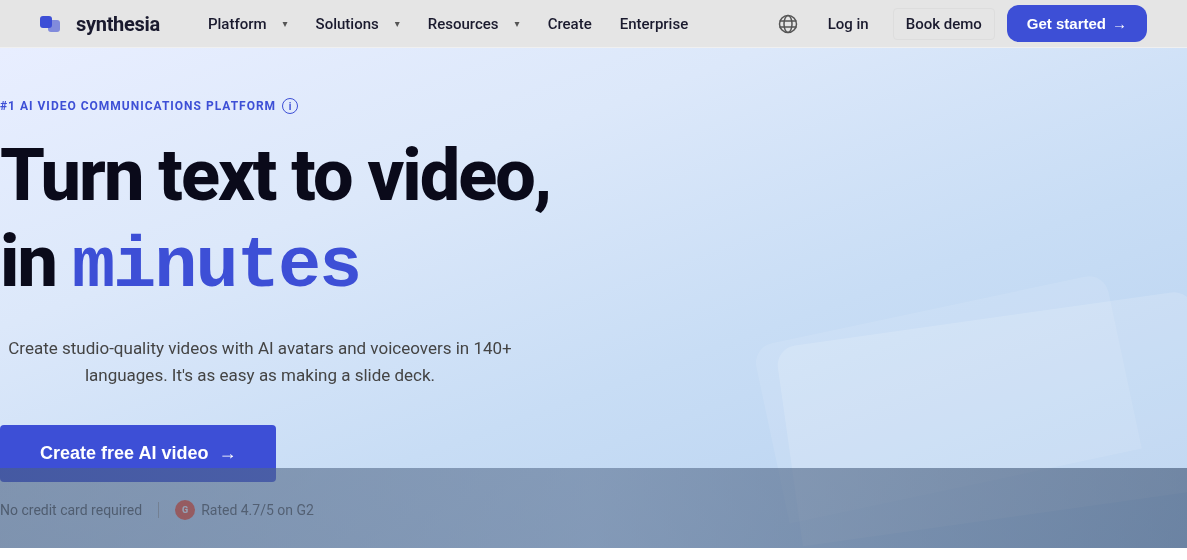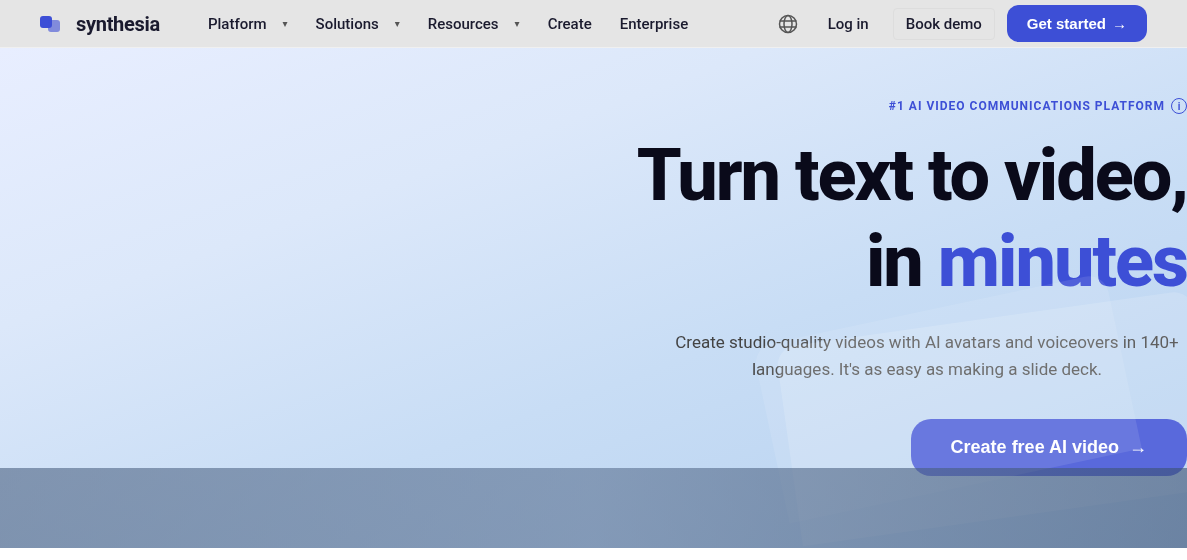--- a/index.html
+++ b/index.html
@@ -120,21 +120,21 @@
       gap: 6px;
       border: none;
     }
 
     
     .hero {
       background: linear-gradient(160deg, #e8eeff 0%, #dce8fa 30%, #c8ddf5 60%, #b5d0ef 100%);
       height: 500px;
       display: flex;
       flex-direction: column;
-      align-items: flex-end;
+      align-items: flex-start;
       justify-content: flex-start;
       padding-top: 50px;
       position: relative;
       overflow: hidden;
     }
 
     .hero-bg-shapes {
       position: absolute;
       right: 0;
       bottom: 0;
@@ -209,38 +209,39 @@
       font-weight: 800;
       color: #0a0a1a;
       text-align: center;
       line-height: 1.1;
       margin-bottom: 28px;
       letter-spacing: -2px;
     }
 
     .hero-accent {
       color: #3d4fd6;
+      font-family: Liberation Mono, monospace;
     }
 
     .hero-subtitle {
       font-size: 17px;
       color: #444;
       text-align: center;
       line-height: 1.6;
       max-width: 520px;
       margin-bottom: 36px;
     }
 
     .cta-btn {
       background: #3d4fd6;
       color: #fff;
       font-size: 18px;
       font-weight: 700;
       padding: 18px 40px;
-      border-radius: 20px;
+      border-radius: 4px;
       cursor: pointer;
       display: flex;
       align-items: center;
       gap: 10px;
       border: none;
       margin-bottom: 18px;
     }
 
     .social-proof {
       display: flex;
@@ -354,15 +355,23 @@
     <span>in </span><span class="hero-accent">minutes</span>
   </div>
 
   <p class="hero-subtitle">Create studio-quality videos with AI avatars and voiceovers in 140+ languages. It's as easy as making a slide deck.</p>
 
   <button class="cta-btn">
     <span>Create free AI video</span>
     <span>→</span>
   </button>
 
+  <div class="social-proof">
+    <span>No credit card required</span>
+    <div class="social-proof-divider"></div>
+    <div class="g2-badge">
+      <div class="g2-icon">G</div>
+      <span>Rated 4.7/5 on G2</span>
+    </div>
+  </div>
 
   <div class="bottom-strip"></div>
 </section>
 
 </body></html>

